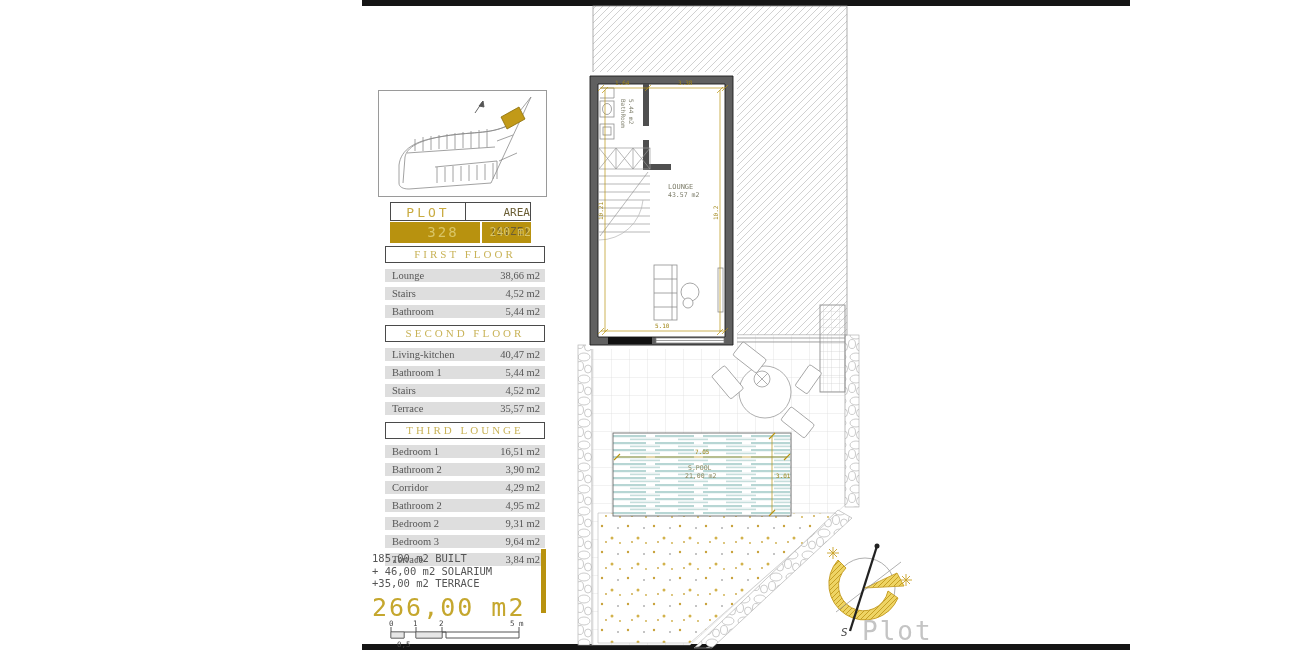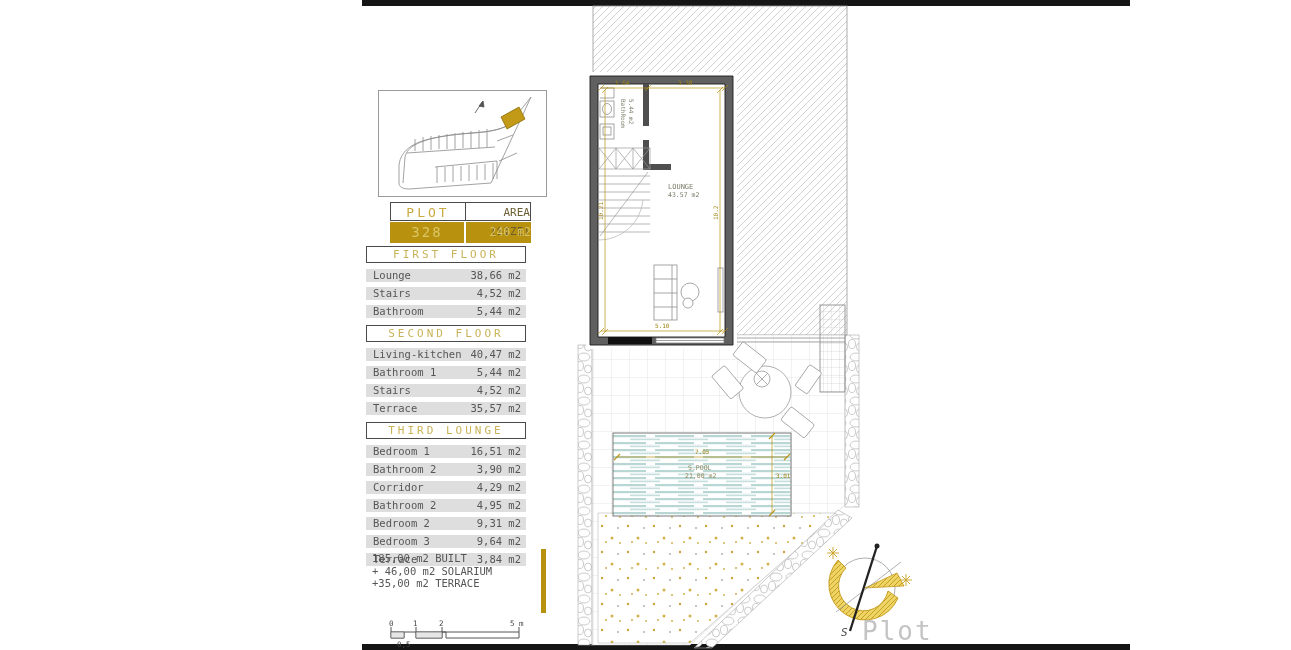--- a/index.html
+++ b/index.html
@@ -10,23 +10,23 @@
   
   .siteplan-box{left:378px;top:90px;width:167px;height:105px;border:1px solid #9a9a9a;background:#fff;}
   .plot-table{left:390px;top:202px;width:141px;font-family:"DejaVu Sans Mono",monospace;}
   .plot-head{display:flex;height:19px;}
   .plot-head .c1{width:74px;border:1px solid #4a4a4a;color:#c9ab40;font-size:13px;letter-spacing:3px;
                  text-align:center;line-height:19px;}
   .plot-head .c2{flex:1;border:1px solid #4a4a4a;border-left:none;color:#6b5e35;font-size:11px;
                  text-align:right;line-height:19px;}
   .plot-vals{display:flex;height:21px;margin-top:1px;background:#b8920f;}
   .plot-vals .c1{width:74px;color:#d9c566;font-size:14px;letter-spacing:2px;text-align:center;line-height:21px;
-                 border-right:2px solid #fff;}
+                 border-right:2px solid #fff;padding-left:16px;}
   .plot-vals .c2{flex:1;color:#d9c566;font-size:11.5px;text-align:right;line-height:21px;}
-  .floors{left:366px;top:246px;width:160px;}
+  .floors{left:385px;top:246px;width:160px;font-family:Liberation Serif, serif;}
   .floor-title{border:1px solid #4a4a4a;background:#fff;color:#c9b358;font-size:11px;letter-spacing:3px;
                text-align:center;height:15px;line-height:15px;margin-bottom:6px;}
   .floor-row{display:flex;justify-content:space-between;background:#dedede;height:13px;line-height:13px;
              font-size:10.5px;color:#565656;padding:0 5px 0 7px;margin-bottom:5px;}
   .floor-sec{margin-bottom:7px;}
   .totals{left:372px;top:552px;width:165px;text-align:left;color:#555;font-size:10.5px;line-height:12.5px;}
   .totals .big{font-size:25px;color:#c5a72e;letter-spacing:2px;line-height:30px;margin-top:3px;}
   .gold-bar{left:541px;top:549px;width:5px;height:64px;background:#b8920f;}
   svg text{font-family:"DejaVu Sans Mono",monospace;}
 </style>
@@ -136,20 +136,21 @@
         <span>Terrace</span>
         <span>3,84 m2</span>
         </div>
     </div>
   </div>
 
   <div class="abs totals">
     <div>185,00 m2 BUILT</div>
     <div>+ 46,00 m2 SOLARIUM</div>
     <div>+35,00 m2 TERRACE</div>
+    <div class="big">266,00 m2</div>
   </div>
   <div class="abs gold-bar"></div>
 
   <div class="abs" style="left:388px;top:618px;width:150px;height:30px;">
     <svg width="150" height="30" viewBox="0 0 150 30">
       <g stroke="#555" stroke-width="1" fill="none">
         <path d="M3,14 L131,14"></path>
         <path d="M3,9 L3,14 M28,9 L28,14 M54,9 L54,14 M131,9 L131,14"></path>
         <path d="M3,14 L3,20 L16,20 L16,14"></path>
         <path d="M28,14 L28,20 L54,20 L54,14"></path>

